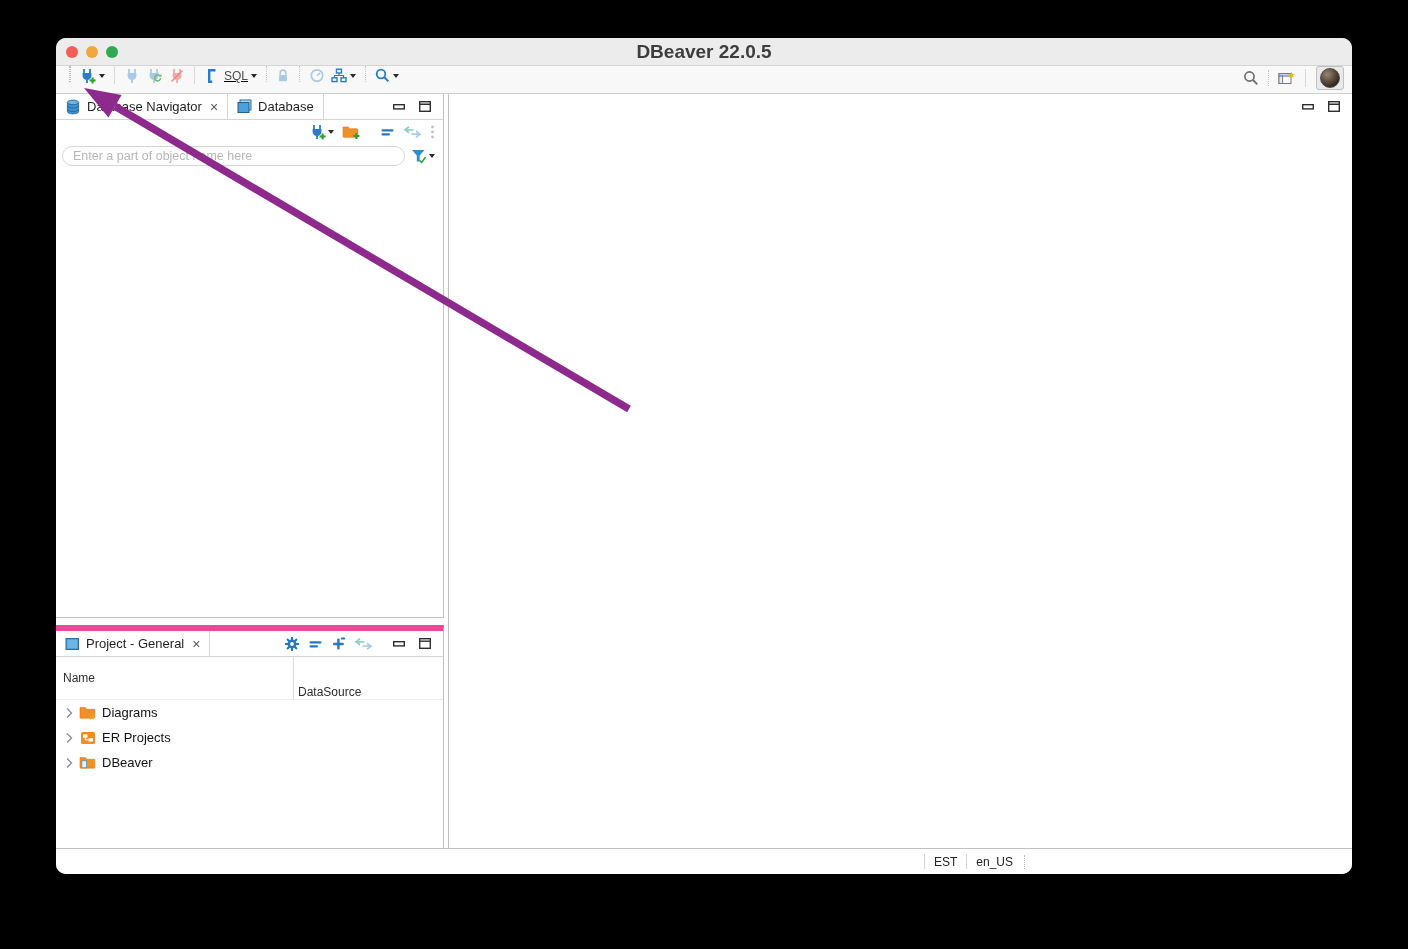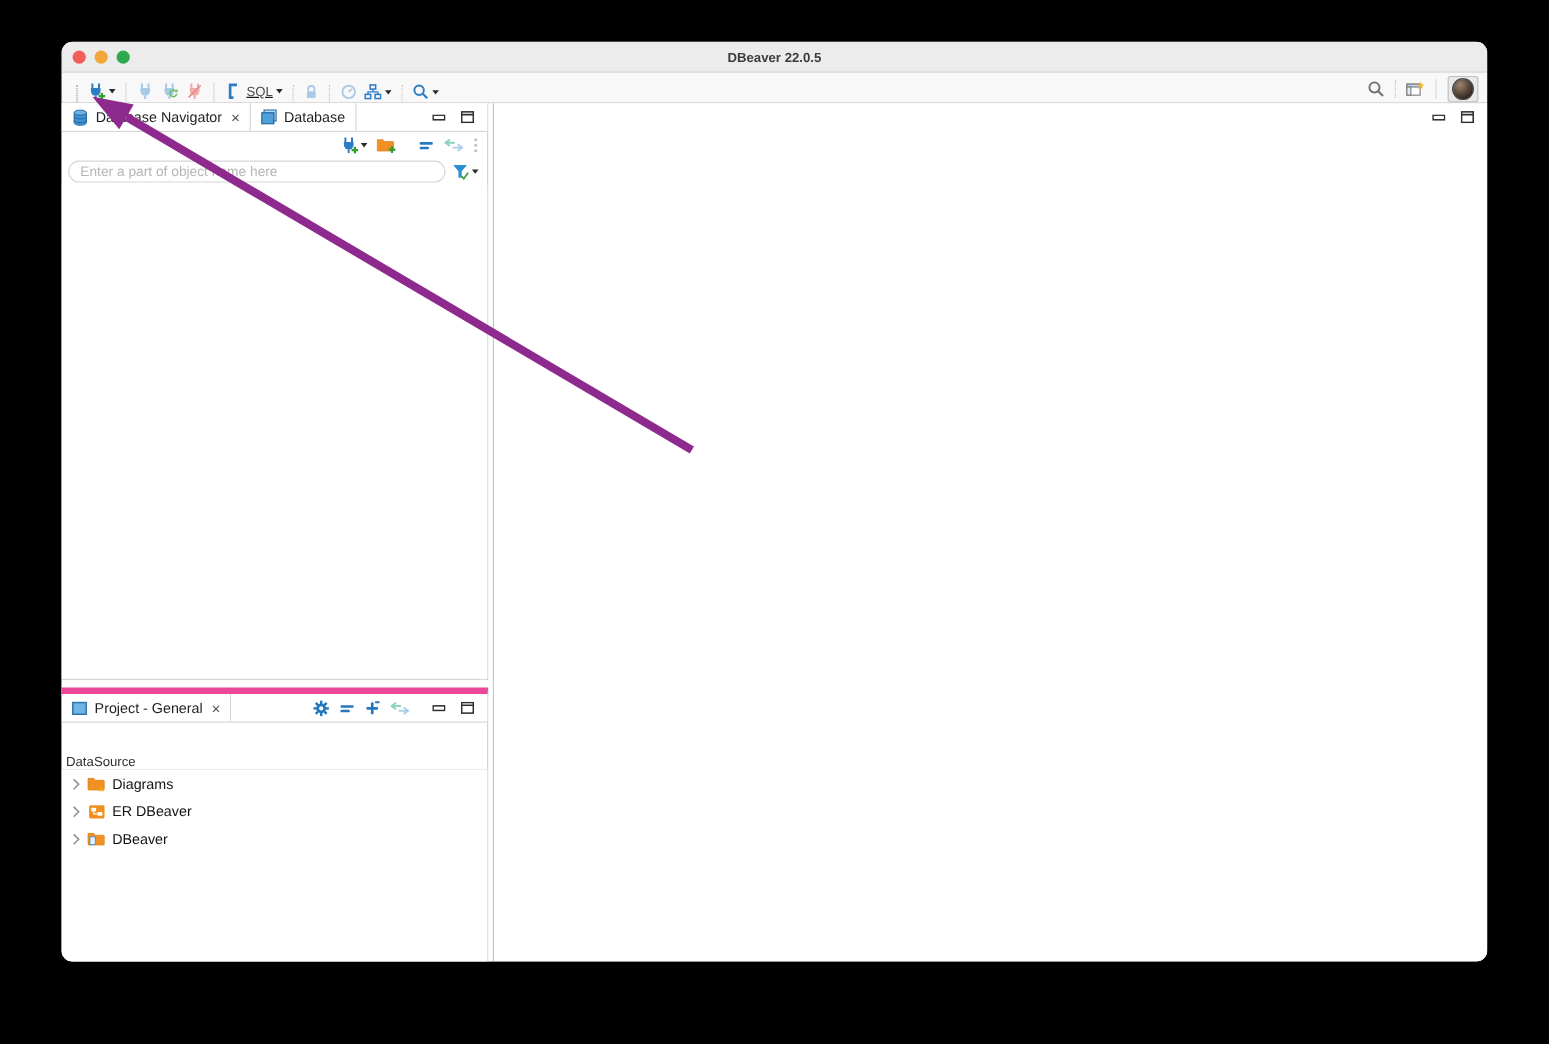--- a/index.html
+++ b/index.html
@@ -10,24 +10,24 @@
     position:absolute; left:56px; top:38px; width:1296px; height:836px;
     background:#ffffff; border-radius:10px; overflow:hidden;
     box-shadow:0 22px 55px rgba(0,0,0,.6);
     display:flex; flex-direction:column;
   }
 
   
   .titlebar { flex:0 0 28px; background:#ececec; border-bottom:1px solid #d4d4d4; position:relative; display:flex; align-items:center; }
   .traffic { position:absolute; left:10px; top:0; bottom:0; display:flex; align-items:center; gap:8px; }
   .tl { width:12px; height:12px; border-radius:50%; display:inline-block; }
-  .title { flex:1; text-align:center; font-size:12px; font-weight:bold; color:#3d3d3d; }
+  .title { flex:1; text-align:center; font-size:19px; font-weight:bold; color:#3d3d3d; }
 
   
-  .toolbar { flex:0 0 28px; background:#f8f8f8; border-bottom:1px solid #cfcfcf; display:flex; align-items:flex-end; padding:0 8px;text-decoration:underline; }
+  .toolbar { flex:0 0 28px; background:#f8f8f8; border-bottom:1px solid #cfcfcf; display:flex; align-items:flex-start; padding:0 8px;text-decoration:underline; }
   .tbtn { display:inline-flex; align-items:center; gap:3px; padding:2px 3px; background:none; border:none; cursor:default; }
   .caret { width:0; height:0; border-left:3.5px solid transparent; border-right:3.5px solid transparent; border-top:4px solid #2a2a2a; }
   .grip { width:2px; height:16px; border-left:1px dotted #bdbdbd; border-right:1px dotted #bdbdbd; margin:0 5px; }
   .dotsep { width:1px; height:16px; border-left:1px dotted #c4c4c4; margin:0 6px; }
   .vsep { width:1px; height:18px; background:#d8d8d8; margin:0 6px; }
   .sql-label { font-size:12px; color:#4a4a4a; margin-left:2px; }
   .tb-right { margin-left:auto; display:flex; align-items:center; }
   .avatar-btn { width:28px; height:24px; background:#e9e9e9; border:1px solid #bfbfbf; border-radius:3px; display:flex; align-items:center; justify-content:center; margin-left:4px; }
   .avatar { width:20px; height:20px; border-radius:50%; border:1px solid #4c4c4c; background:radial-gradient(circle at 35% 30%, #9b8673, #5a4a3c 45%, #221b15 85%); }
 
@@ -402,20 +402,21 @@
               <span>
                 <svg width="12" height="11" viewBox="0 0 12 11">
                     <rect x="0.7" y="0.7" width="10.6" height="9.6" fill="#fff" stroke="#2e2e2e" stroke-width="1.4"></rect>
                     <line x1="0.7" y1="3.2" x2="11.3" y2="3.2" stroke="#2e2e2e" stroke-width="1.4"></line>
                   </svg>
               </span>
             </div>
           </div>
 
           <div class="cols-header">
+            <div class="col-name">Name</div>
             <div class="col-ds">DataSource</div>
           </div>
 
           <div class="tree">
             <div class="trow">
               <span class="chev">
                 <svg width="7" height="12" viewBox="0 0 7 12">
                     <polyline points="1,1.5 5.5,6 1,10.5" fill="none" stroke="#8e8e8e" stroke-width="1.4"></polyline>
                   </svg>
               </span>
@@ -434,21 +435,21 @@
                   </svg>
               </span>
               <span class="ticon">
                 <svg width="16" height="14" viewBox="0 0 16 14">
                   <rect x="1" y="1" width="14" height="12" rx="1.5" fill="#ef8f1f"></rect>
                   <rect x="3" y="3.4" width="4.4" height="3.3" fill="#fff"></rect>
                   <rect x="8.6" y="7.2" width="4.4" height="3.3" fill="#fff"></rect>
                   <path d="M5.2 6.7v2.2h3.4" stroke="#fff" stroke-width="1" fill="none"></path>
                 </svg>
               </span>
-              <span>ER DBeaver</span>
+              <span>ER Projects</span>
             </div>
             <div class="trow">
               <span class="chev">
                 <svg width="7" height="12" viewBox="0 0 7 12">
                     <polyline points="1,1.5 5.5,6 1,10.5" fill="none" stroke="#8e8e8e" stroke-width="1.4"></polyline>
                   </svg>
               </span>
               <span class="ticon">
                 <svg width="18" height="15" viewBox="0 0 18 15">
                   <path d="M1 2.6h5.2l1.5 1.7h7.3a.8.8 0 0 1 .8.8v7.3a.8.8 0 0 1-.8.8H1.8a.8.8 0 0 1-.8-.8z" fill="#ef9125" stroke="#d97b12" stroke-width="0.6"></path>
@@ -473,19 +474,26 @@
           <span>
             <svg width="12" height="11" viewBox="0 0 12 11">
                 <rect x="0.7" y="0.7" width="10.6" height="9.6" fill="#fff" stroke="#2e2e2e" stroke-width="1.4"></rect>
                 <line x1="0.7" y1="3.2" x2="11.3" y2="3.2" stroke="#2e2e2e" stroke-width="1.4"></line>
               </svg>
           </span>
         </div>
       </div>
     </div>
 
+    <div class="statusbar">
+      <span class="st-sep"></span>
+      <span class="st-item">EST</span>
+      <span class="st-sep"></span>
+      <span class="st-item">en_US</span>
+      <span class="st-dots"></span>
+    </div>
   </div>
 
   <svg class="arrow-overlay" viewBox="0 0 1408 949">
     <line x1="115" y1="106.3" x2="629" y2="409" stroke="#8e2a8e" stroke-width="7.4"></line>
     <polygon points="84,88 121.6,95.1 108.4,117.5" fill="#8e2a8e"></polygon>
   </svg>
 </div>
 
 </body></html>

